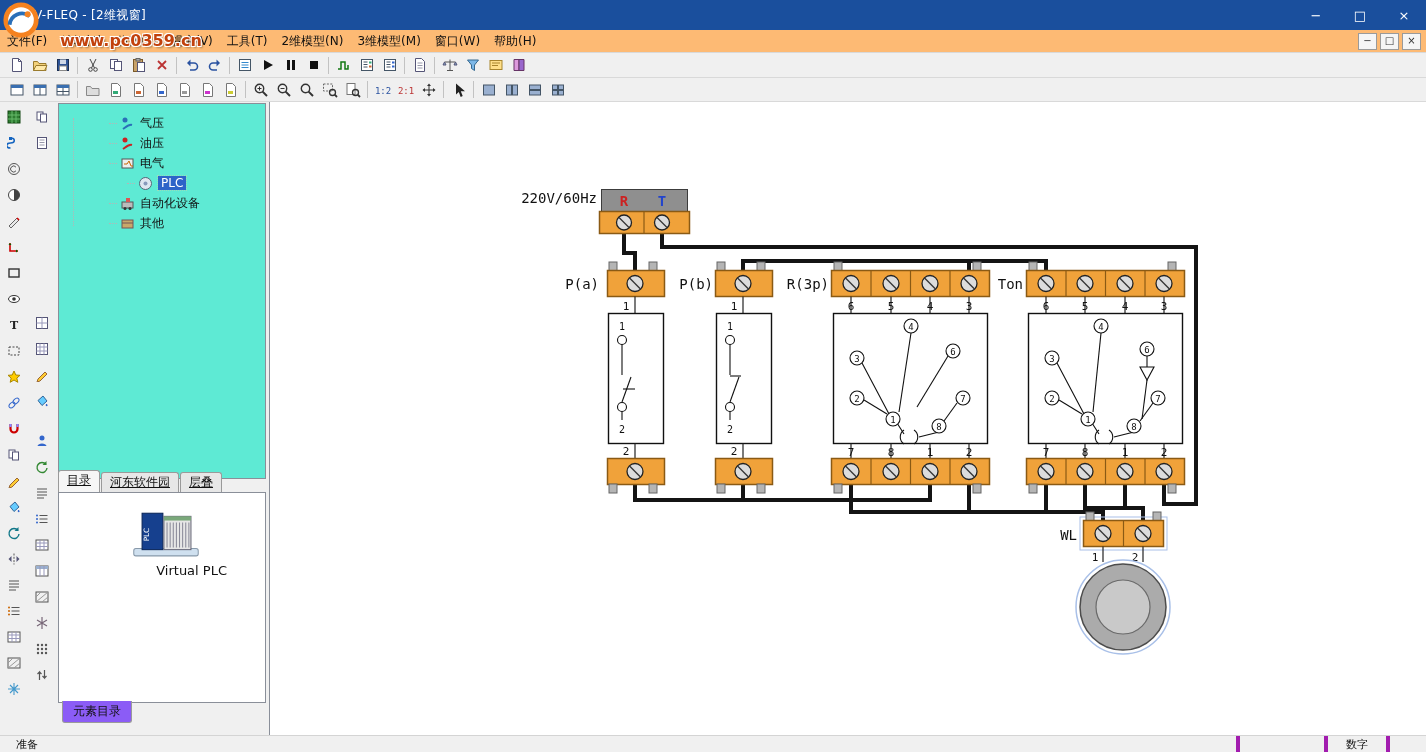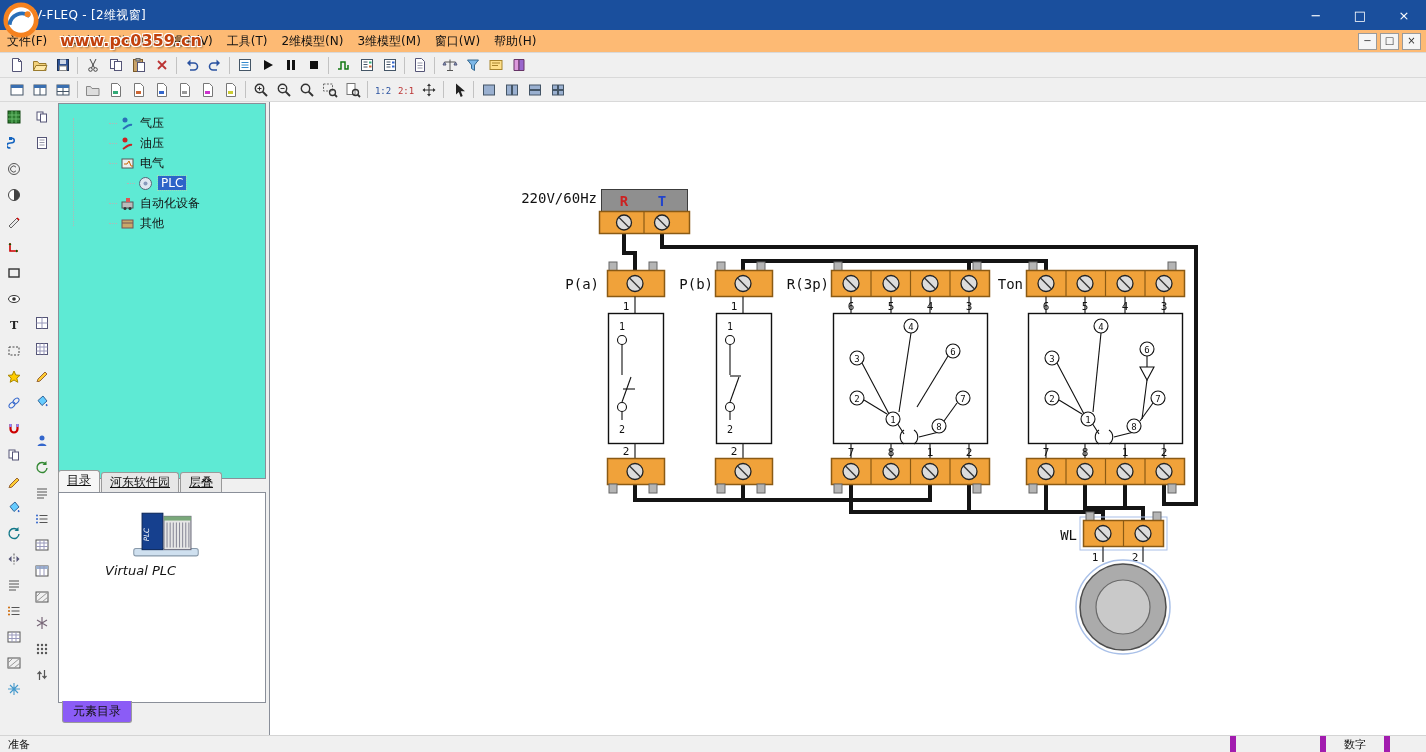--- a/index.html
+++ b/index.html
@@ -56,21 +56,21 @@
   .ticon svg{width:15px;height:15px;display:block;}
   .tlabel{white-space:nowrap;}
   .tlabel.sel{background:#2e64c8;color:#fff;padding:0 3px;outline:1px dotted #9db;}
   .tabstrip{position:absolute;top:367px;left:2px;height:23px;display:flex;align-items:flex-end;
             font-size:12px;gap:1px;}
   .tab{border:1px solid #9a9a9a;border-bottom:none;background:#e7e7e7;padding:2px 8px 2px;
        border-radius:3px 3px 0 0;height:15px;line-height:15px;white-space:nowrap;text-decoration:underline;}
   .tab.active{background:#f6f6f6;height:17px;}
   .catalog{position:absolute;top:390px;left:2px;right:3px;height:209px;background:#fff;
            border:1px solid #8a8f99;}
-  .plc-item{position:absolute;left:46px;top:14px;width:122px;text-align:left;font-style:italic;}
+  .plc-item{position:absolute;left:46px;top:14px;width:122px;text-align:right;}
   .plc-item svg{width:76px;height:52px;display:block;margin:0 auto;}
   .plc-label{font-size:13px;margin-top:4px;}
   .bottom-tab{position:absolute;top:599px;left:6px;font-size:12px;border:1px solid #9a9a9a;
               border-top:none;background:#8b5cf6;padding:2px 10px;border-radius:0 0 3px 3px;}
   
   .canvas{position:absolute;left:269px;top:102px;right:0;bottom:16px;background:#fff;
           border-left:1px solid #8a8f99;overflow:hidden;text-align:right;}
   .schematic{display:block;}
   .wire{stroke:#141414;stroke-width:4;fill:none;}
   .lead{stroke:#222;stroke-width:1.2;fill:none;}
@@ -81,22 +81,22 @@
   .cbody{fill:#fff;stroke:#111;stroke-width:1.4;}
   .mtab{fill:#b5b5b5;stroke:#666;stroke-width:1;}
   .mech{stroke:#111;stroke-width:1.1;fill:none;}
   .pc{fill:#fff;stroke:#111;stroke-width:1.1;}
   .schematic text{font-family:"DejaVu Sans Mono",monospace;fill:#111;}
   .t14{font-size:14px;} .t11{font-size:11px;text-anchor:middle;}
   .t10{font-size:10px;text-anchor:middle;} .t9{font-size:9px;text-anchor:middle;}
   
   .statusbar{position:absolute;bottom:0;left:0;right:0;height:16px;background:#f0f0f0;
              border-top:1px solid #d4d4d4;display:flex;align-items:center;font-size:11px;}
-  .sb-main{flex:1;padding-left:8px;}
-  .sb-cell{border-left:6px solid #a21caf;height:100%;display:flex;align-items:center;
+  .sb-main{flex:1;padding-left:16px;}
+  .sb-cell{border-left:4px solid #a21caf;height:100%;display:flex;align-items:center;
            justify-content:center;font-family:Liberation Mono, monospace;}
 </style>
 </head>
 <body>
 
 <div class="titlebar">
   <svg class="app-icon" viewBox="0 0 18 18">
     <rect width="18" height="18" rx="3" fill="#fff"></rect>
     <path d="M3 4l5 10h2l5-10h-3l-3 6.5L6 4z" fill="#1a4f9d"></path>
     <circle cx="14.5" cy="13.5" r="2" fill="#d33"></circle>

